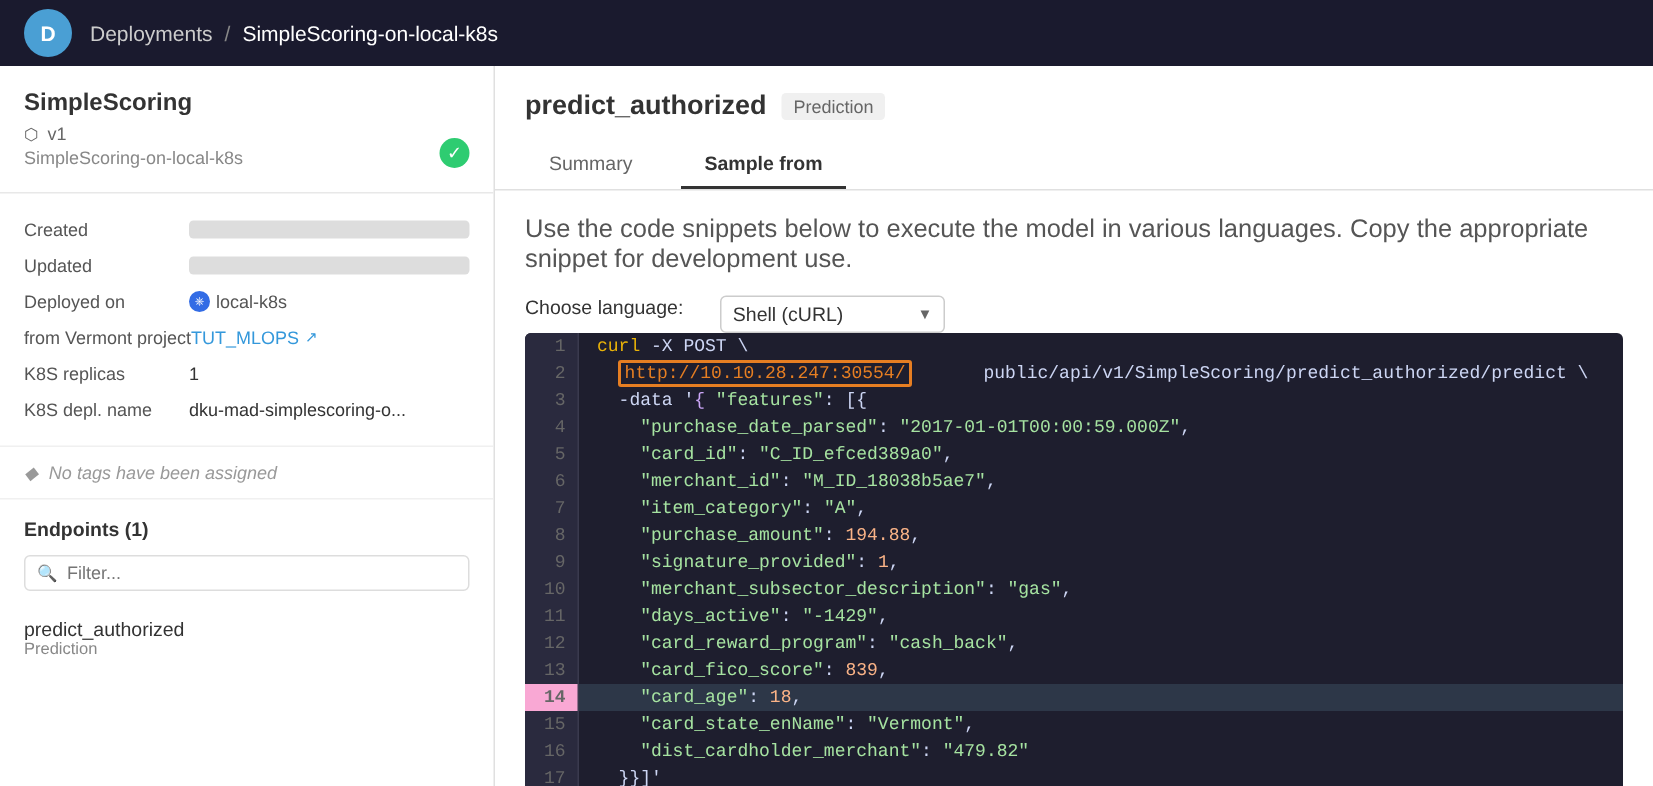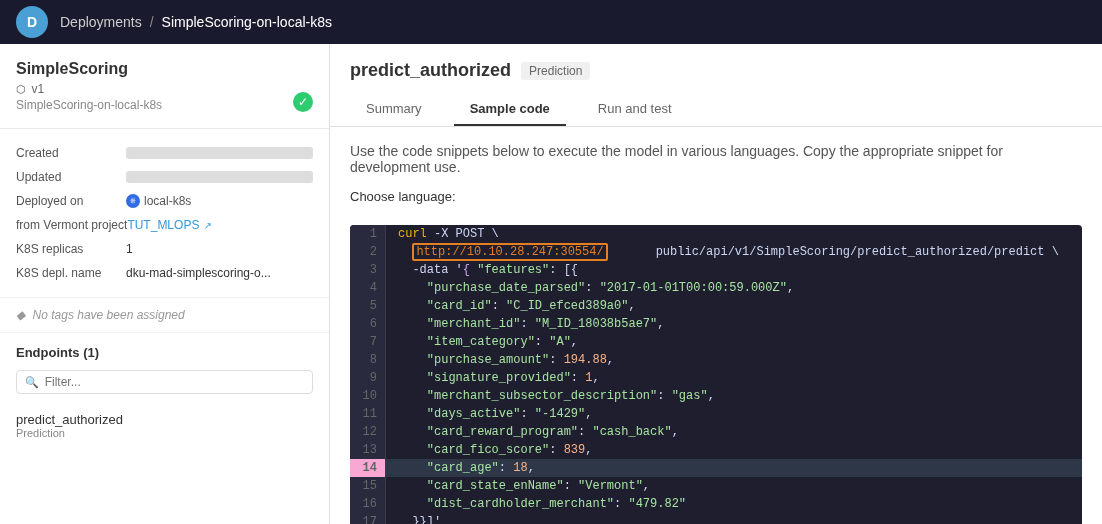--- a/index.html
+++ b/index.html
@@ -176,24 +176,24 @@
     .tab.active {
       color: #333; font-weight: 600;
       border-bottom: 2px solid #333;
     }
 
     
     .content-body {
       padding: 16px 20px;
     }
     .description {
-      font-size: 14px; color: #555; margin-bottom: 14px;
+      font-size: 17px; color: #555; margin-bottom: 14px;
     }
     .lang-row {
-      display: flex; gap: 24px; margin-bottom: 21px;
+      display: flex; gap: 24px; margin-bottom: 0;
     }
     .lang-label { font-size: 13px; color: #333; }
     .lang-select {
       border: 1px solid #ccc; border-radius: 4px;
       padding: 4px 28px 4px 8px;
       font-size: 13px; color: #333;
       background: #fff;
       appearance: none;
       cursor: pointer;
       position: relative;
@@ -333,30 +333,38 @@
   </aside>
 
   <main class="main-content">
     <div class="content-header">
       <div class="content-title-row">
         <span class="content-title">predict_authorized</span>
         <span class="prediction-badge">Prediction</span>
       </div>
       <div class="tabs">
         <a class="tab" href="#">Summary</a>
-        <a class="tab active" href="#">Sample code</a>
-        <a class="tab" href="#">Run and test</a>
+        <a class="tab active" href="#">Sample from</a>
       </div>
     </div>
 
     <div class="content-body">
       <p class="description">Use the code snippets below to execute the model in various languages. Copy the appropriate snippet for development use.</p>
 
       <div class="lang-row">
         <label class="lang-label">Choose language:</label>
+        <div class="select-wrapper">
+          <select class="lang-select">
+            <option>Shell (cURL)</option>
+            <option>Python</option>
+            <option>R</option>
+            <option>Java</option>
+          </select>
+          <span class="select-arrow">▼</span>
+        </div>
       </div>
 
       <div class="code-container">
 
         <div class="code-line">
           <span class="line-num">1</span>
           <span class="line-code"><span class="curl-cmd">curl</span> -X POST \</span>
         </div>
 
         <div class="code-line">

